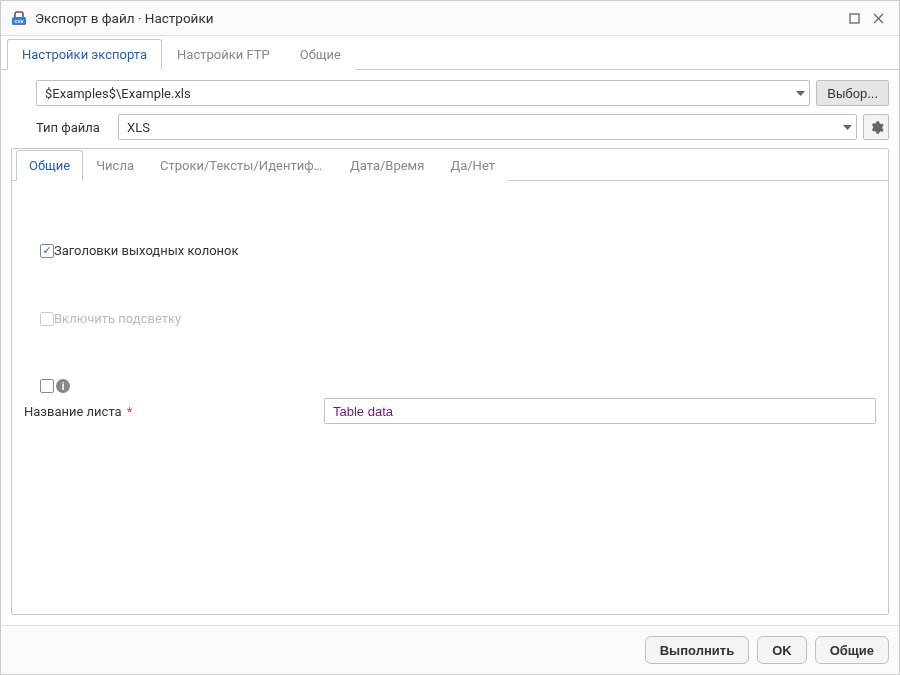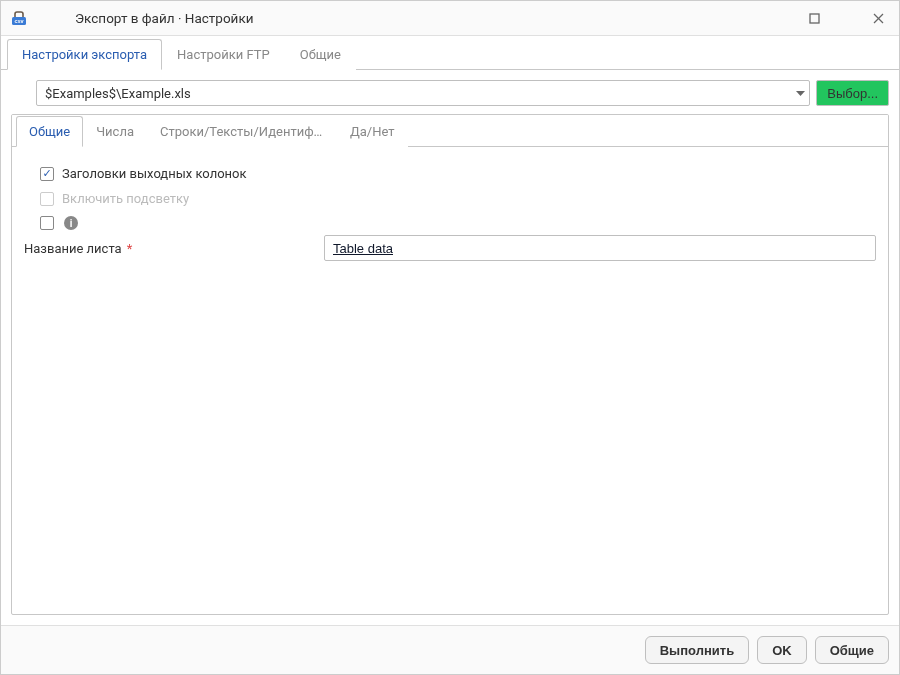--- a/index.html
+++ b/index.html
@@ -18,21 +18,20 @@
     height: 100%;
     border: 1px solid #ccc;
     background: #fff;
   }
   .titlebar {
     display: flex;
     align-items: center;
     padding: 6px 10px;
     border-bottom: 1px solid #e0e0e0;
     background: #fafafa;
-    gap: 40px;
   }
   .titlebar .app-icon {
     width: 16px; height: 16px;
     margin-right: 8px;
     display: flex; align-items: center; justify-content: center;
   }
   .titlebar .title { flex: 1; font-size: 13.5px; color: #333; }
   .titlebar .win-btn {
     width: 22px; height: 22px;
     display: flex; align-items: center; justify-content: center;
@@ -93,21 +92,21 @@
   }
   .file-select .caret {
     width: 18px;
     display: flex; align-items: center; justify-content: center;
     color: #666;
   }
   .choose-btn {
     height: 26px;
     padding: 0 10px;
     border: 1px solid #bfbfbf;
-    background: #22c55e;
+    background: #e5e5e5;
     border-radius: 2px;
     font-size: 13px;
     color: #333;
     cursor: pointer;
   }
 
   .filetype-row .label {
     width: 76px;
     font-size: 13px;
     color: #333;
@@ -172,23 +171,24 @@
     border-bottom: 1px solid #fff;
     border-radius: 3px 3px 0 0;
   }
   .inner-content {
     padding: 14px 12px;
     flex: 1;
   }
   .checkbox-row {
     display: flex;
     align-items: center;
-    gap: 8px;
+    gap: 0;
     padding: 5px 16px;
     font-size: 13px;
+    margin-top: 43px;
   }
   .chk {
     width: 14px; height: 14px;
     border: 1px solid #888;
     border-radius: 2px;
     display: flex; align-items: center; justify-content: center;
     background: #fff;
     cursor: pointer;
     flex: 0 0 14px;
   }
@@ -220,22 +220,21 @@
     color: #333;
   }
   .field-row .req { color: #d44; margin-left: 2px; }
   .field-row input.text {
     flex: 1;
     height: 26px;
     border: 1px solid #bfbfbf;
     border-radius: 2px;
     padding: 0 8px;
     font-size: 13px;
-    color: #0f172a;
-    text-decoration: underline;
+    color: #701a75;
   }
 
   .footer {
     display: flex;
     justify-content: flex-end;
     gap: 8px;
     padding: 10px;
     border-top: 1px solid #e0e0e0;
     background: #fafafa;
   }
@@ -289,26 +288,43 @@
         <div class="path">$Examples$\Example.xls</div>
         <div class="caret">
           <svg width="9" height="5" viewBox="0 0 9 5">
               <path d="M0 0 L4.5 5 L9 0 Z" fill="#666"></path>
             </svg>
         </div>
       </div>
       <button class="choose-btn">Выбор...</button>
     </div>
 
+    <div class="row filetype-row">
+      <div class="label">Тип файла</div>
+      <div class="filetype-select">
+        <div class="val">XLS</div>
+        <div class="caret">
+          <svg width="9" height="5" viewBox="0 0 9 5">
+              <path d="M0 0 L4.5 5 L9 0 Z" fill="#666"></path>
+            </svg>
+        </div>
+      </div>
+      <div class="gear-btn">
+        <svg width="15" height="15" viewBox="0 0 24 24">
+          <path fill="#666" d="M12 8a4 4 0 100 8 4 4 0 000-8zm9.4 4a7.5 7.5 0 00-.1-1.3l2.1-1.6-2-3.5-2.5 1a7.6 7.6 0 00-2.2-1.3L16 2h-4l-.7 2.6a7.6 7.6 0 00-2.2 1.3l-2.5-1-2 3.5 2.1 1.6A7.5 7.5 0 006.6 12c0 .4 0 .9.1 1.3l-2.1 1.6 2 3.5 2.5-1c.7.5 1.4 1 2.2 1.3L12 22h4l.7-2.6c.8-.3 1.5-.8 2.2-1.3l2.5 1 2-3.5-2.1-1.6c.1-.4.1-.9.1-1.3z"></path>
+        </svg>
+      </div>
+    </div>
 
     <div class="inner-panel">
       <div class="inner-tabs">
         <div class="inner-tab active">Общие</div>
         <div class="inner-tab">Числа</div>
         <div class="inner-tab">Строки/Тексты/Идентифик...</div>
+        <div class="inner-tab">Дата/Время</div>
         <div class="inner-tab">Да/Нет</div>
       </div>
       <div class="inner-content">
         <div class="checkbox-row">
           <span class="chk checked"></span>
           <span>Заголовки выходных колонок</span>
         </div>
         <div class="checkbox-row disabled">
           <span class="chk"></span>
           <span>Включить подсветку</span>

